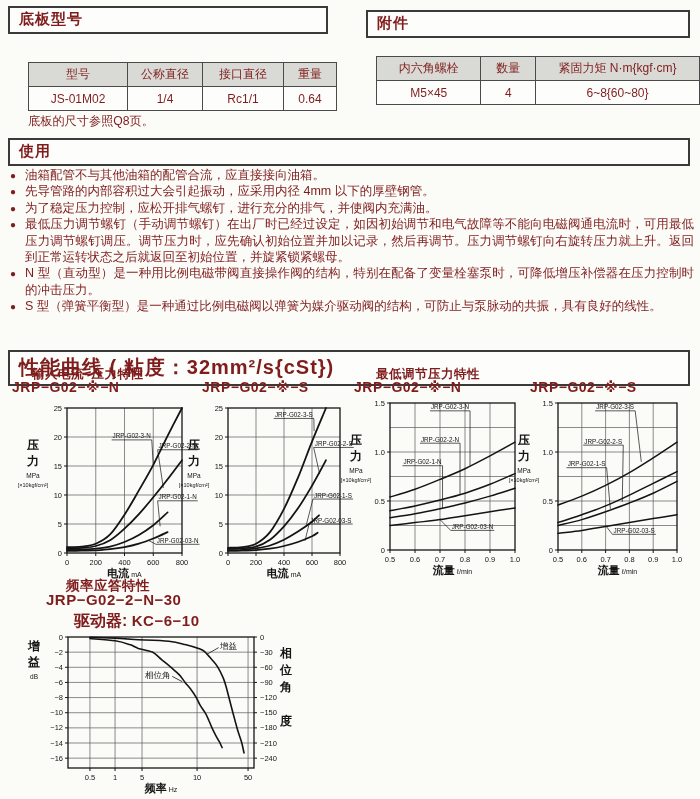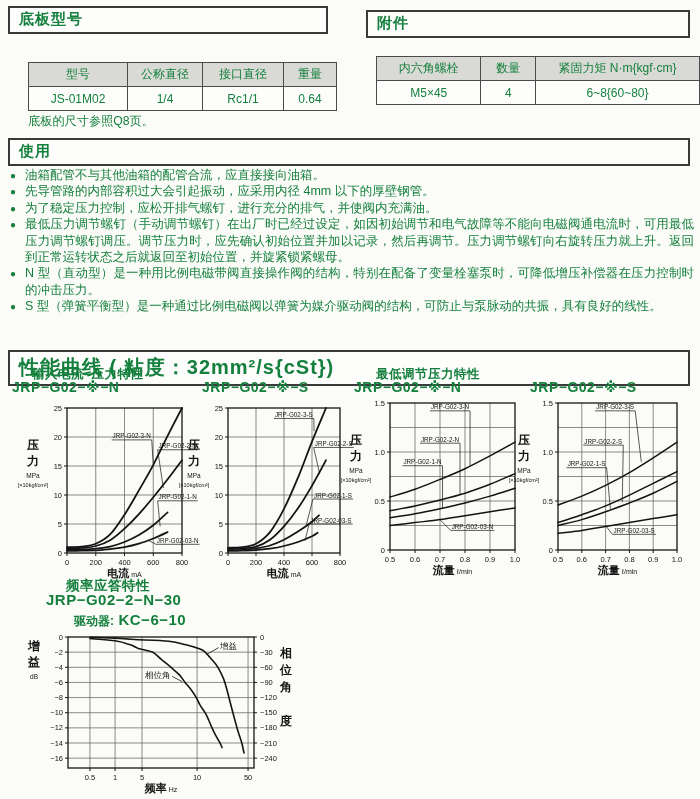--- a/index.html
+++ b/index.html
@@ -1,32 +1,32 @@
 <!DOCTYPE html>
 <html><head>
 <meta charset="utf-8">
 <style>
   html,body{margin:0;padding:0;background:#e8e8e6;}
-  .page{position:relative;width:700px;height:799px;background:#fbfbf8;color:#15803d;
+  .page{position:relative;width:700px;height:799px;background:#fbfbf8;color:#7f1d1d;
         font-family:"Liberation Sans","DejaVu Sans",sans-serif;overflow:hidden;}
   .secbox{position:absolute;border:2px solid #3a3a3a;background:#fdfdfc;padding:2px 9px 3px 9px;
           font-weight:bold;font-size:15px;letter-spacing:1px;box-sizing:border-box;}
   .bullet-line{position:absolute;font-size:12.4px;padding-left:15px;}
   .bullet-line::before{content:"●";position:absolute;left:0;top:1px;font-size:10px;}
   table.dt{position:absolute;border-collapse:collapse;font-size:12px;background:#fdfdfc;}
   table.dt th,table.dt td{border:1.4px solid #4a4a4a;text-align:center;padding:2px 6px;height:19px;}
   table.dt th{background:#d9d9d5;font-weight:normal;}
   .note{position:absolute;font-size:12.2px;}
   ul.usage{position:absolute;margin:0;padding:0;list-style:none;width:684px;font-size:12.5px;line-height:16.4px;text-align:justify;}
   ul.usage li{position:relative;padding-left:15px;margin:0;}
   ul.usage li::before{content:"●";position:absolute;left:0;top:1px;font-size:10px;}
   .ct-small{position:absolute;font-weight:bold;font-size:12.5px;letter-spacing:0.5px;white-space:nowrap;margin-left:20px;}
   .ct-main{position:absolute;font-weight:bold;font-size:14px;letter-spacing:0.5px;white-space:nowrap;}
   .driver{position:absolute;white-space:nowrap;}
-  .driver .dl{font-weight:bold;font-size:12px;}
+  .driver .dl{font-weight:bold;font-size:16px;}
   .driver .dv{font-weight:bold;font-size:15px;letter-spacing:0.5px;}
   .chart{position:absolute;}
   .chart svg{display:block;overflow:visible;}
   .chart text{fill:#141414;}
 </style>
 </head>
 <body>
 
 <div class="page">
 

